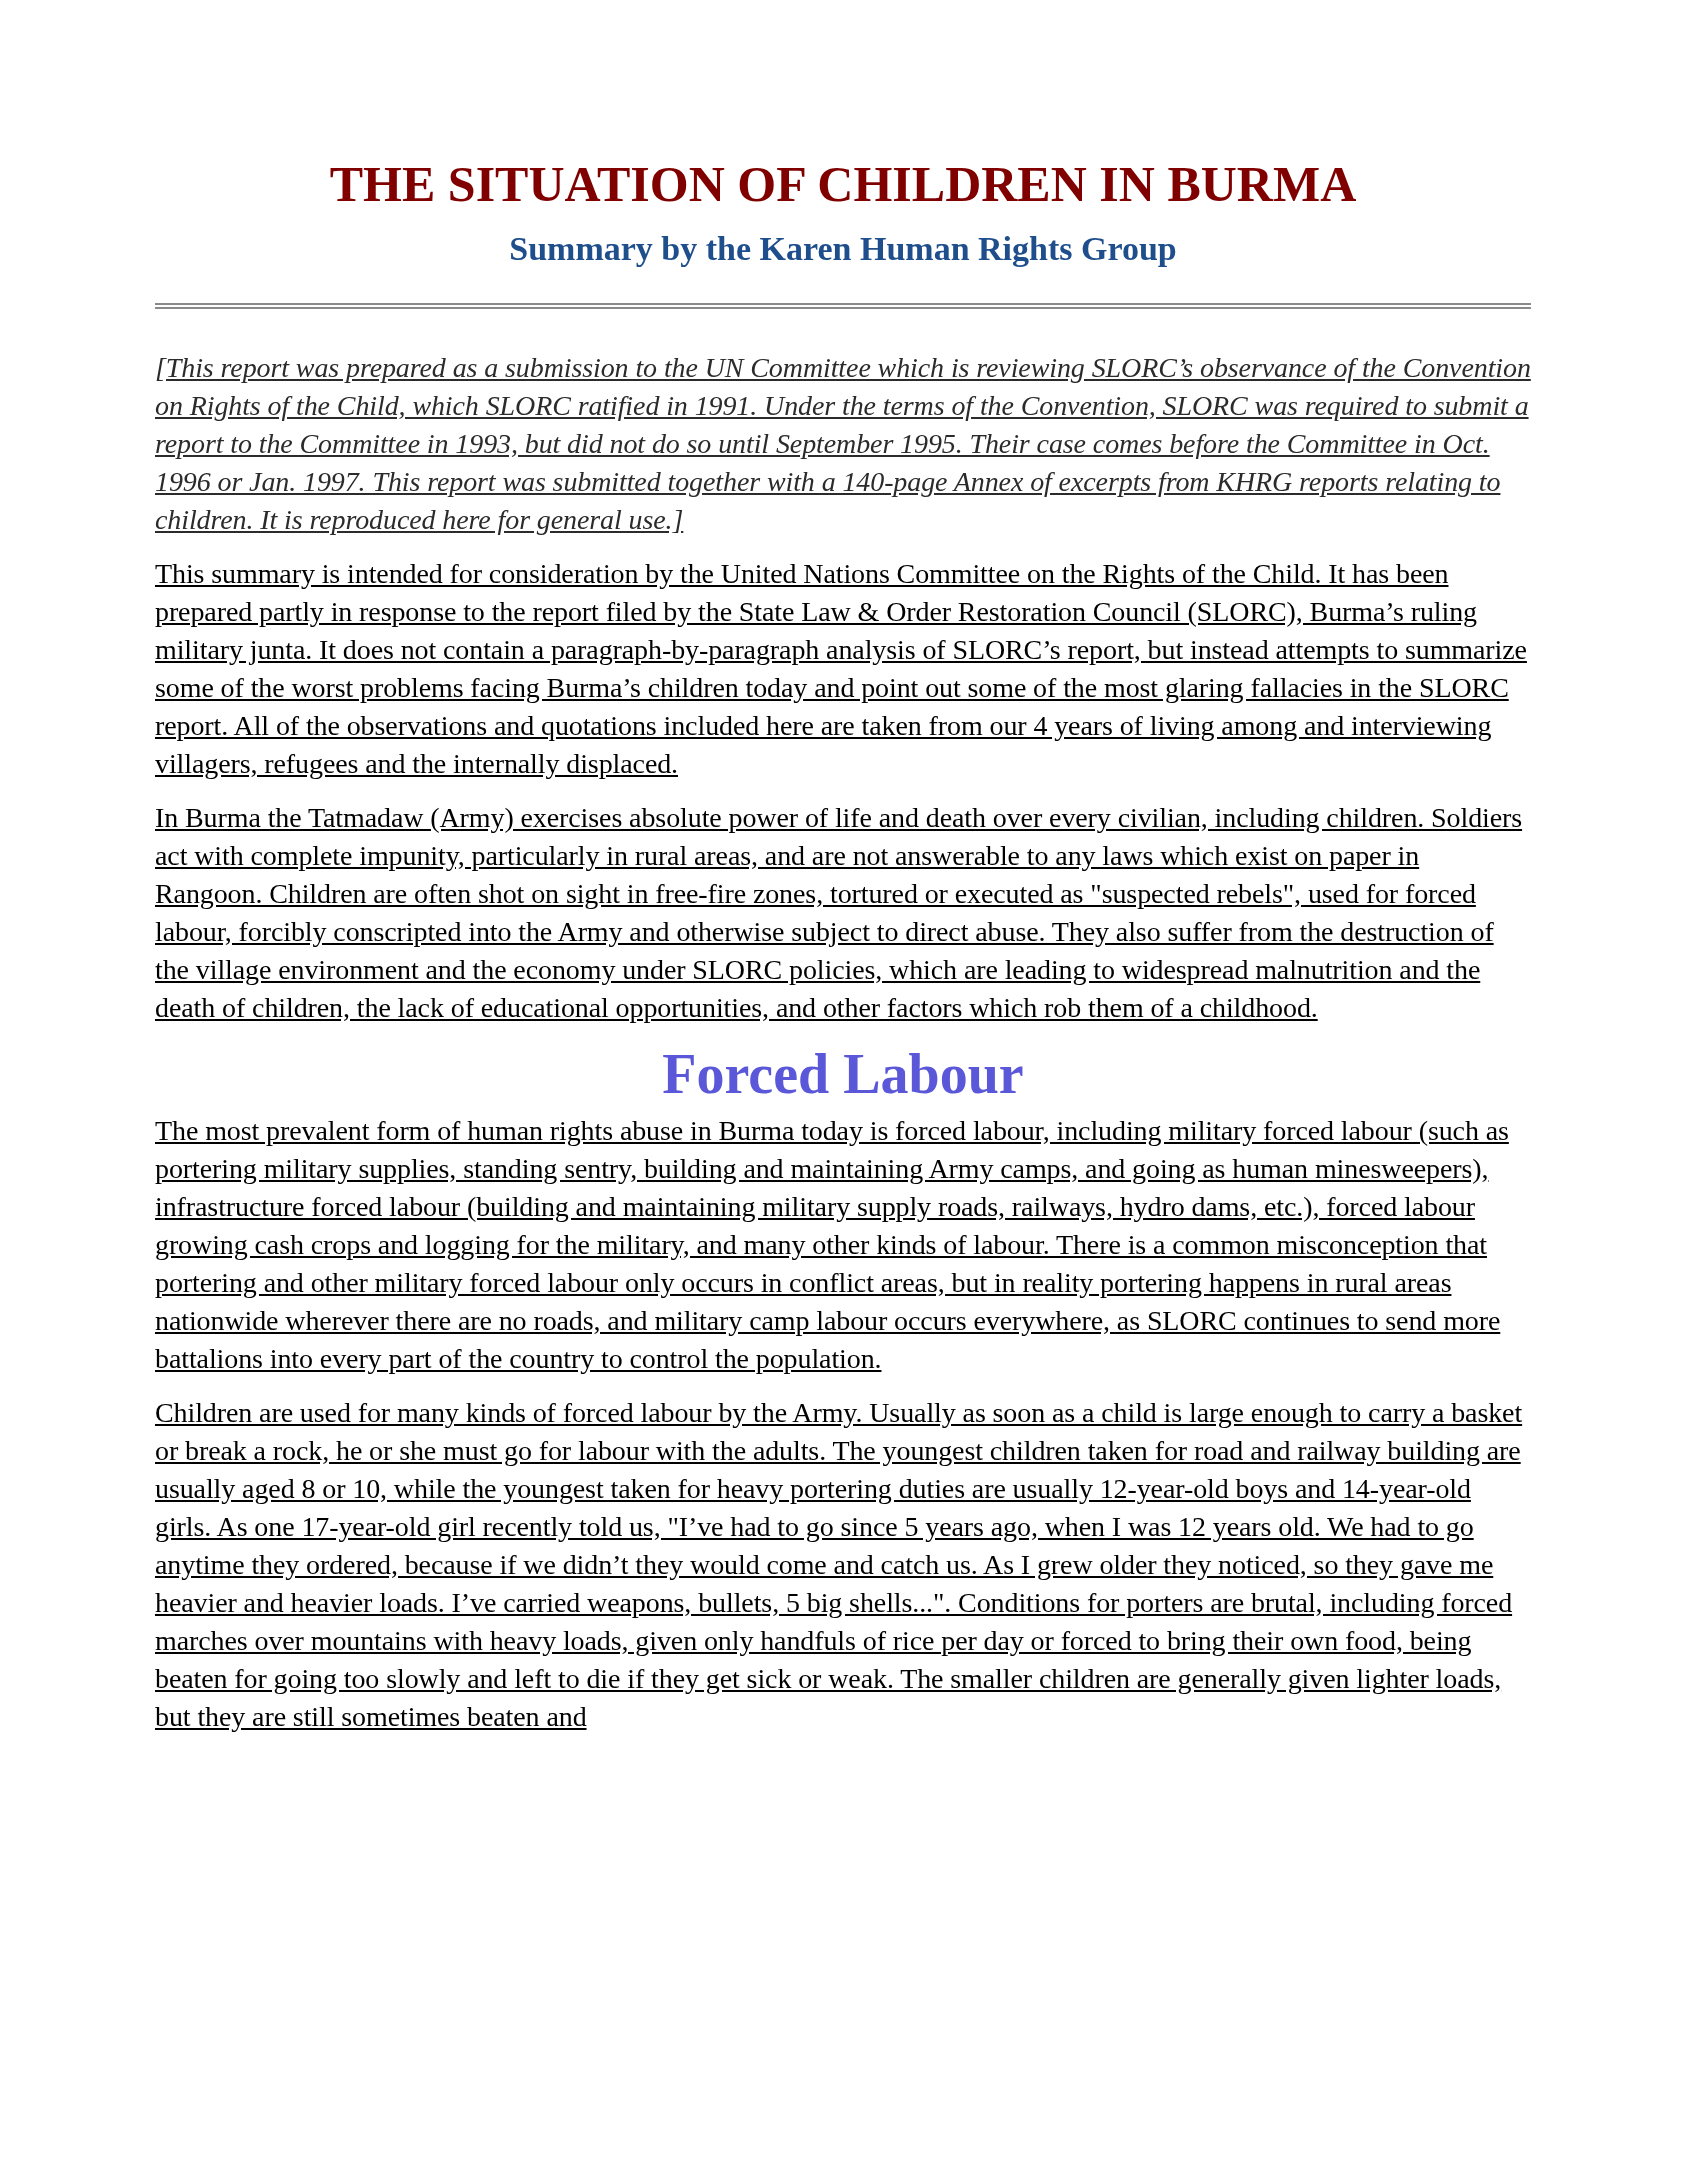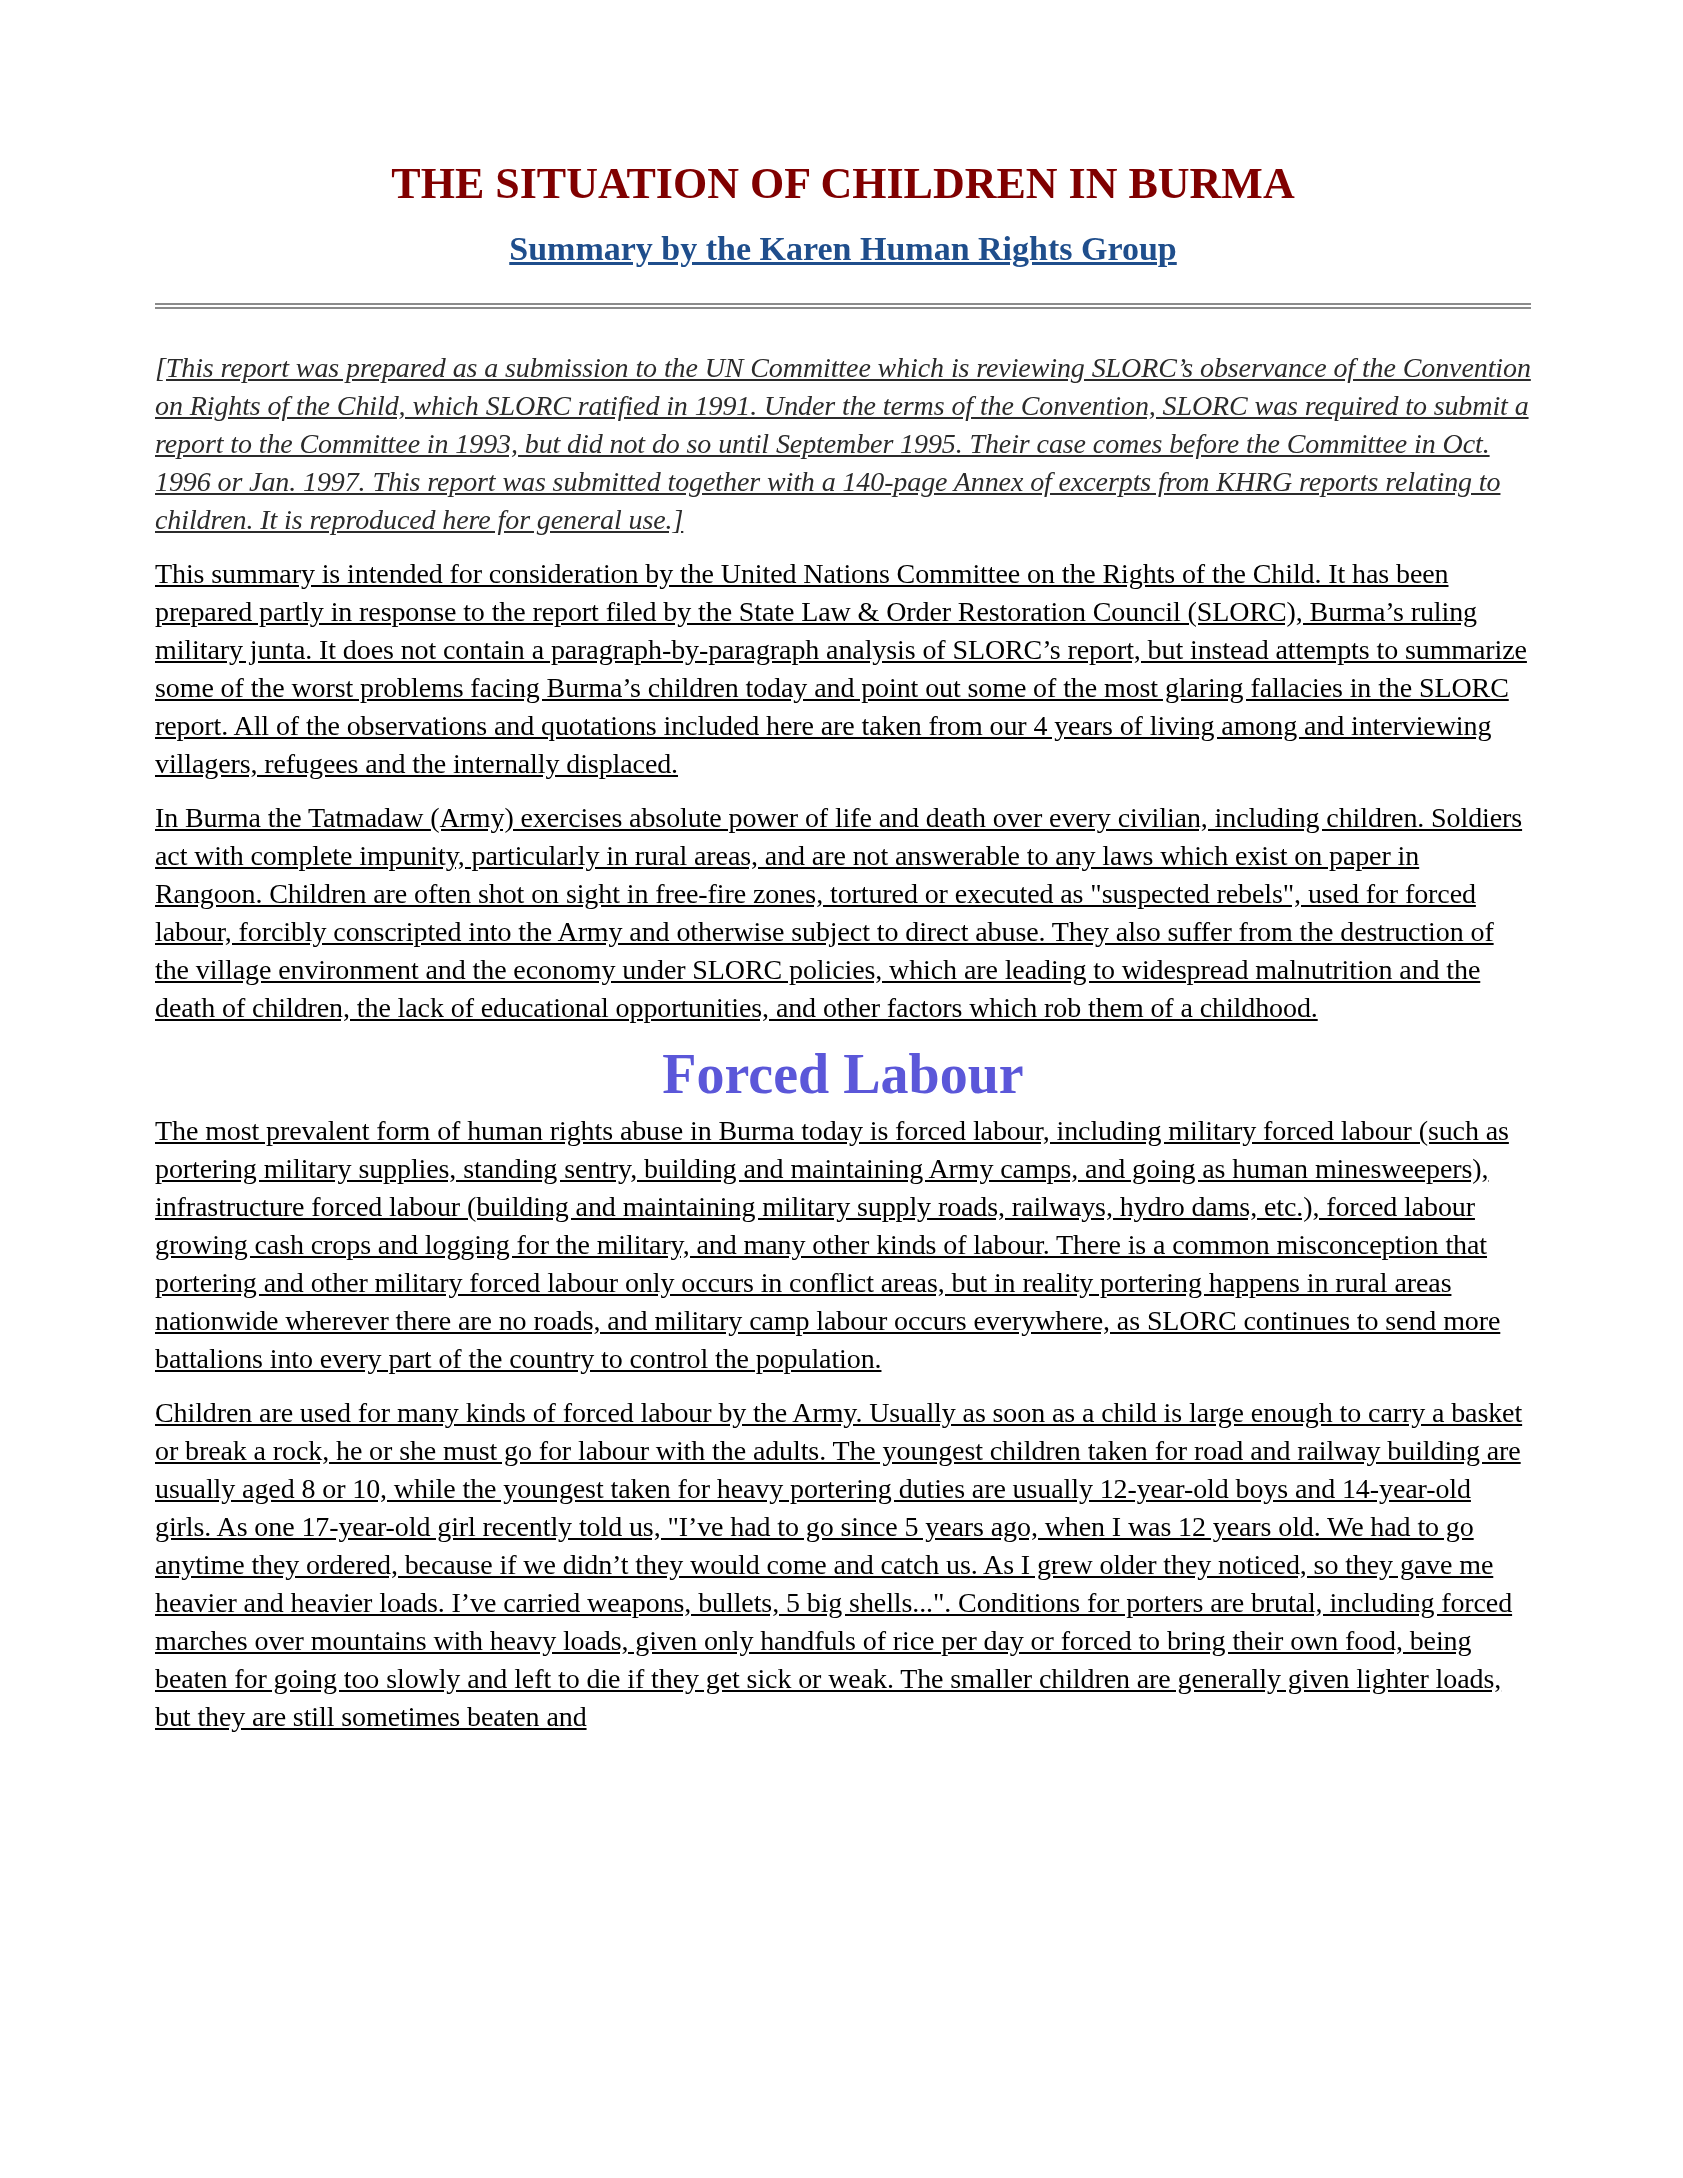--- a/index.html
+++ b/index.html
@@ -17,33 +17,32 @@
     }
     .page {
       position: absolute;
       left: 155px;
       top: 149px;
       width: 1376px;
     }
     .title {
       text-align: center;
       font-weight: bold;
-      font-size: 44px;
+      font-size: 50px;
       line-height: 46px;
       margin: 12px 0 0 0;
       color: #800000;
     }
     .subtitle {
       text-align: center;
       font-weight: bold;
       font-size: 34px;
       line-height: 44px;
       margin: 20px 0 0 0;
       color: #1f4e8c;
-      text-decoration: underline;
     }
     .subtitle.date {
       margin-top: 0;
     }
     .rule {
       margin-top: 32px;
       height: 0;
       border-top: 2px solid #8a8a8a;
       border-bottom: 2px solid #8a8a8a;
       padding-top: 2px;

